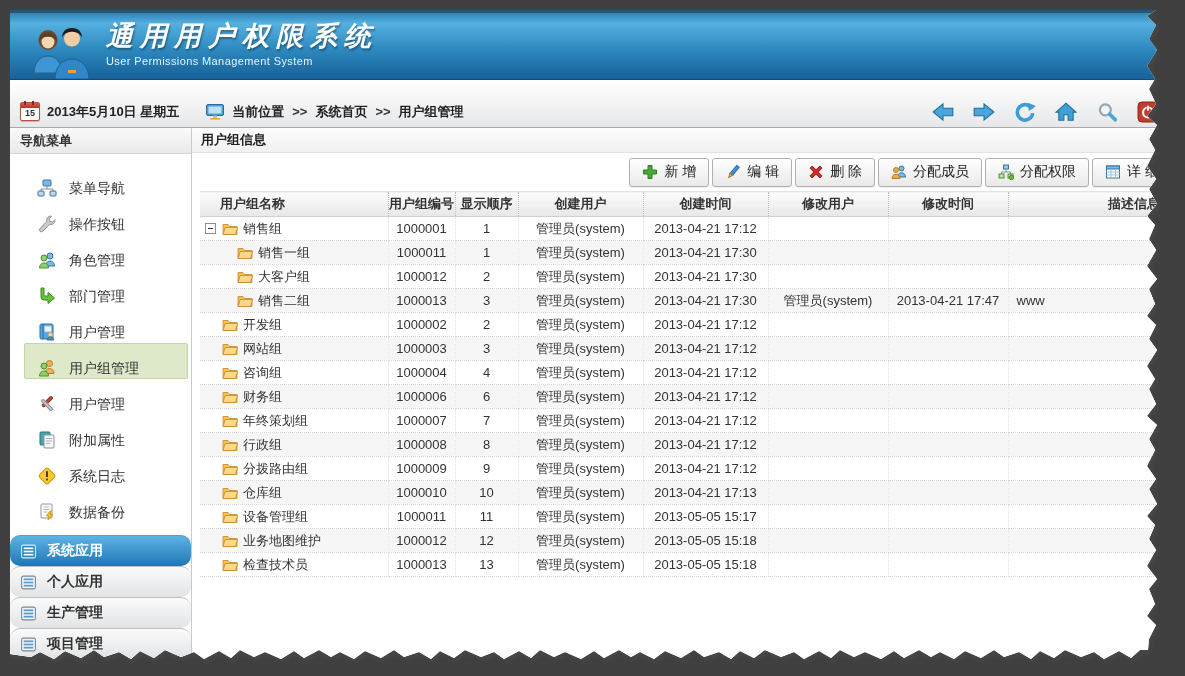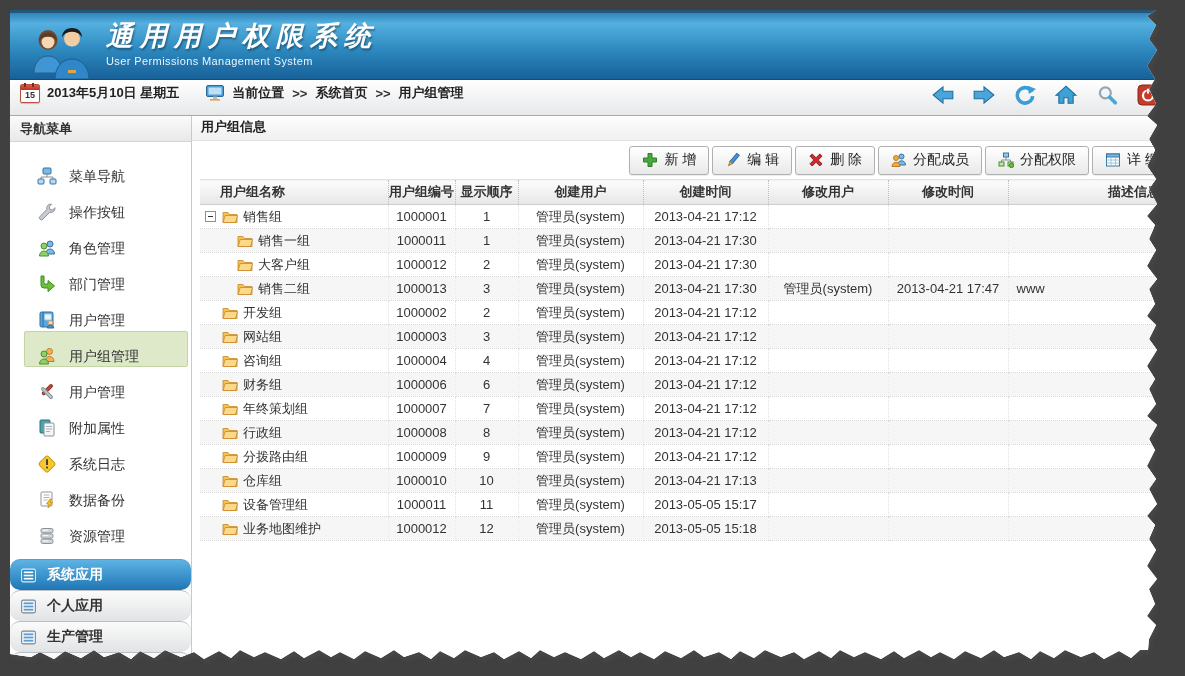--- a/index.html
+++ b/index.html
@@ -28,24 +28,24 @@
   .titleblock{position:absolute;left:96px;top:6px;color:#fff;}
   .apptitle{
     font-family:"DejaVu Serif","Liberation Serif",serif;
     font-style:italic;font-weight:700;font-size:27px;letter-spacing:7px;
     text-shadow:1px 2px 2px rgba(0,0,0,.35);line-height:34px;
   }
   .appsub{font-size:11px;letter-spacing:.4px;color:#e9f4fb;margin-top:2px;}
 
   
   .topbar{
-    height:31px;flex:none;display:flex;align-items:flex-start;
+    height:31px;flex:none;display:flex;align-items:center;
     background:linear-gradient(180deg,#ffffff,#e7e8ea);
     border-bottom:1px solid #a9a9a9;
-    padding:4px 0 0 10px;font-size:13px;font-weight:bold;color:#222;
+    padding:16px 0 0 10px;font-size:13px;font-weight:bold;color:#222;
   }
   .cal{
     width:18px;height:17px;border:1px solid #b5513f;border-radius:2px;background:#fff;
     position:relative;margin-right:7px;flex:none;box-shadow:0 1px 1px rgba(0,0,0,.2);
   }
   .cal::before{content:"";position:absolute;left:0;right:0;top:0;height:5px;background:linear-gradient(#e05a44,#b93322);}
   .cal::after{content:"";position:absolute;top:-2px;left:3px;width:2px;height:4px;background:#7e2a1c;box-shadow:8px 0 0 #7e2a1c;}
   .cal span{position:absolute;left:0;right:0;top:5px;text-align:center;font-size:9px;font-weight:bold;color:#333;line-height:11px;}
   .loc{display:flex;align-items:center;gap:7px;margin-left:26px;}
   .crumbs{display:flex;gap:8px;align-items:center;}
@@ -81,21 +81,21 @@
   .section.active{background:linear-gradient(180deg,#5db3e4,#2076b4);color:#fff;border-top:1px solid #5a9cc6;}
   .section.active .lf{fill:#2f87c0;stroke:#dceefb;}
   .section.active .ls{fill:#fff;}
   .section svg{width:17px;height:17px;flex:none;}
 
   
   .main{flex:1;min-width:0;display:flex;flex-direction:column;background:#fff;}
   .panel-title{
     height:24px;line-height:24px;flex:none;padding-left:9px;
     background:linear-gradient(180deg,#fdfdfd,#f0f0f0);
-    border-bottom:1px solid #e2e2e2;font-size:13px;font-weight:bold;color:#222;font-family:Liberation Mono, monospace;
+    border-bottom:1px solid #e2e2e2;font-size:13px;font-weight:bold;color:#222;
   }
   .toolbar{
     height:38px;flex:none;display:flex;align-items:center;justify-content:flex-end;
     gap:3px;padding-right:0;background:#fff;
   }
   .tbtn{
     height:27px;display:flex;align-items:center;gap:6px;padding:0 12px;
     border:1px solid #b0b0b0;border-radius:3px;cursor:pointer;
     background:linear-gradient(180deg,#ffffff,#e9e9e9);
     font-size:14px;color:#222;box-shadow:0 1px 1px rgba(0,0,0,.08);white-space:nowrap;
@@ -286,35 +286,20 @@
               <span>系统日志</span>
             </div>
             <div class="sitem">
               <svg viewBox="0 0 20 20">
                 <rect x="4" y="2" width="11" height="14" rx="1" fill="#fff" stroke="#8d939a"></rect>
                 <path d="M6.5 5h6M6.5 7.5h6M6.5 10h4" stroke="#9fb7cc"></path>
                 <path d="M13 9l-3.5 5h2.5l-1 4 4.5-5.5h-2.5l1.5-3.5z" fill="#f7c92d" stroke="#cf9a12"></path>
               </svg>
               <span>数据备份</span>
             </div>
-            <div class="sitem">
-              <svg viewBox="0 0 20 20">
-                <g fill="#cfd4d9" stroke="#8d939a">
-                  <rect x="4" y="2.5" width="12" height="4.4" rx="1.6"></rect>
-                  <rect x="4" y="7.8" width="12" height="4.4" rx="1.6"></rect>
-                  <rect x="4" y="13.1" width="12" height="4.4" rx="1.6"></rect>
-                </g>
-                <g fill="#f4f6f8">
-                  <rect x="5.5" y="3.6" width="6" height="1.2" rx=".6"></rect>
-                  <rect x="5.5" y="8.9" width="6" height="1.2" rx=".6"></rect>
-                  <rect x="5.5" y="14.2" width="6" height="1.2" rx=".6"></rect>
-                </g>
-              </svg>
-              <span>资源管理</span>
-            </div>
           </div>
 
           <div class="accordion">
             <div class="section active">
               <svg viewBox="0 0 16 16">
                   <rect class="lf" x="1.5" y="2" width="13" height="12" rx="1.5"></rect>
                   <g class="ls">
                     <rect x="3.5" y="4.2" width="9" height="1.6"></rect>
                     <rect x="3.5" y="7.2" width="9" height="1.6"></rect>
                     <rect x="3.5" y="10.2" width="9" height="1.6"></rect>
@@ -710,20 +695,40 @@
       </div>
     </td>
     <td>1000012</td>
     <td>12</td>
     <td>管理员(system)</td>
     <td>2013-05-05 15:18</td>
     <td></td>
     <td></td>
     <td></td>
   </tr>
+                  <tr>
+    <td class="name-td">
+      <div class="treewrap">
+        <span class="indent" style="width: 0px;"></span>
+        <span class="expander blank"></span>
+        <svg class="folder" viewBox="0 0 16 13">
+          <path d="M1 2.5h5l1.5 2H15v8H1z" fill="#f6c14f" stroke="#c8862c" stroke-width="0.8"></path>
+          <path d="M3.2 5.5H15.5l-2 7H1z" fill="#fbd98a" stroke="#c8862c" stroke-width="0.8"></path>
+        </svg>
+        <span class="gname">检查技术员</span>
+      </div>
+    </td>
+    <td>1000013</td>
+    <td>13</td>
+    <td>管理员(system)</td>
+    <td>2013-05-05 15:18</td>
+    <td></td>
+    <td></td>
+    <td></td>
+  </tr>
                 </tbody>
             </table>
           </div>
         </div>
       </div>
 
     </div>
   </div>
 </div>
 

